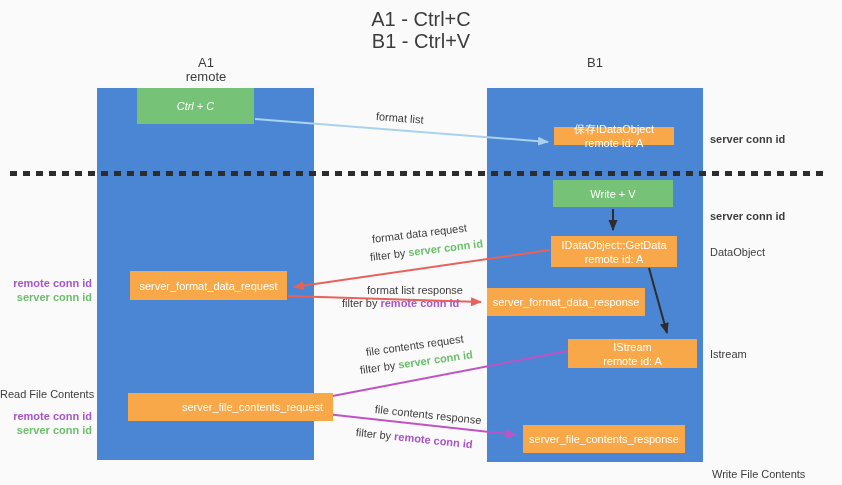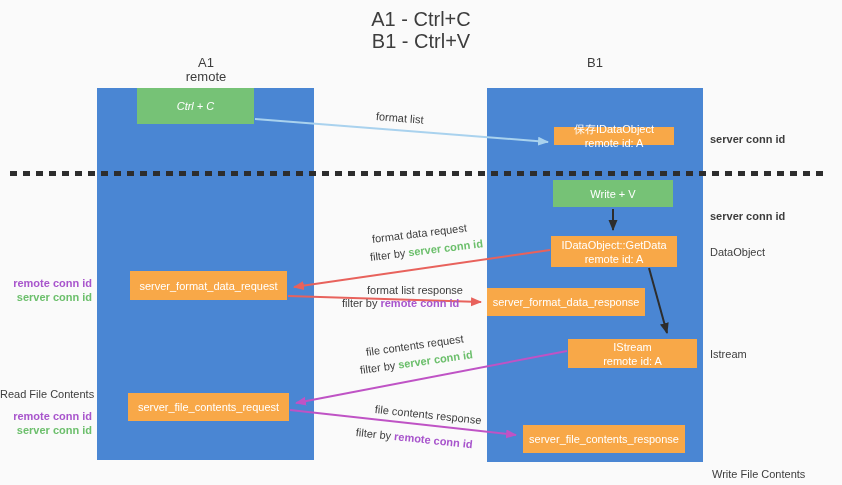--- a/index.html
+++ b/index.html
@@ -103,21 +103,21 @@
 
   <div class="node orange" style="left:487px; top:288px; width:158px; height:28px;">
     <div>server_format_data_response</div>
   </div>
 
   <div class="node orange" style="left:568px; top:339px; width:129px; height:29px;">
     <div>IStream</div>
     <div>remote id: A</div>
   </div>
 
-  <div class="node orange" style="left:128px; top:393px; width:161px; height:28px;">
+  <div class="node orange" style="left:128px; top:393px; width:161px; height:28px;padding-left:44px;">
     <div>server_file_contents_request</div>
   </div>
 
   <div class="node orange" style="left:523px; top:425px; width:162px; height:28px;">
     <div>server_file_contents_response</div>
   </div>
 
   <div class="elabel" style="left:376px; top:110px; transform:rotate(4.5deg);">format list</div>
 
   <div class="elabel" style="left:372px; top:233px; transform:rotate(-7deg);">format data request</div>

